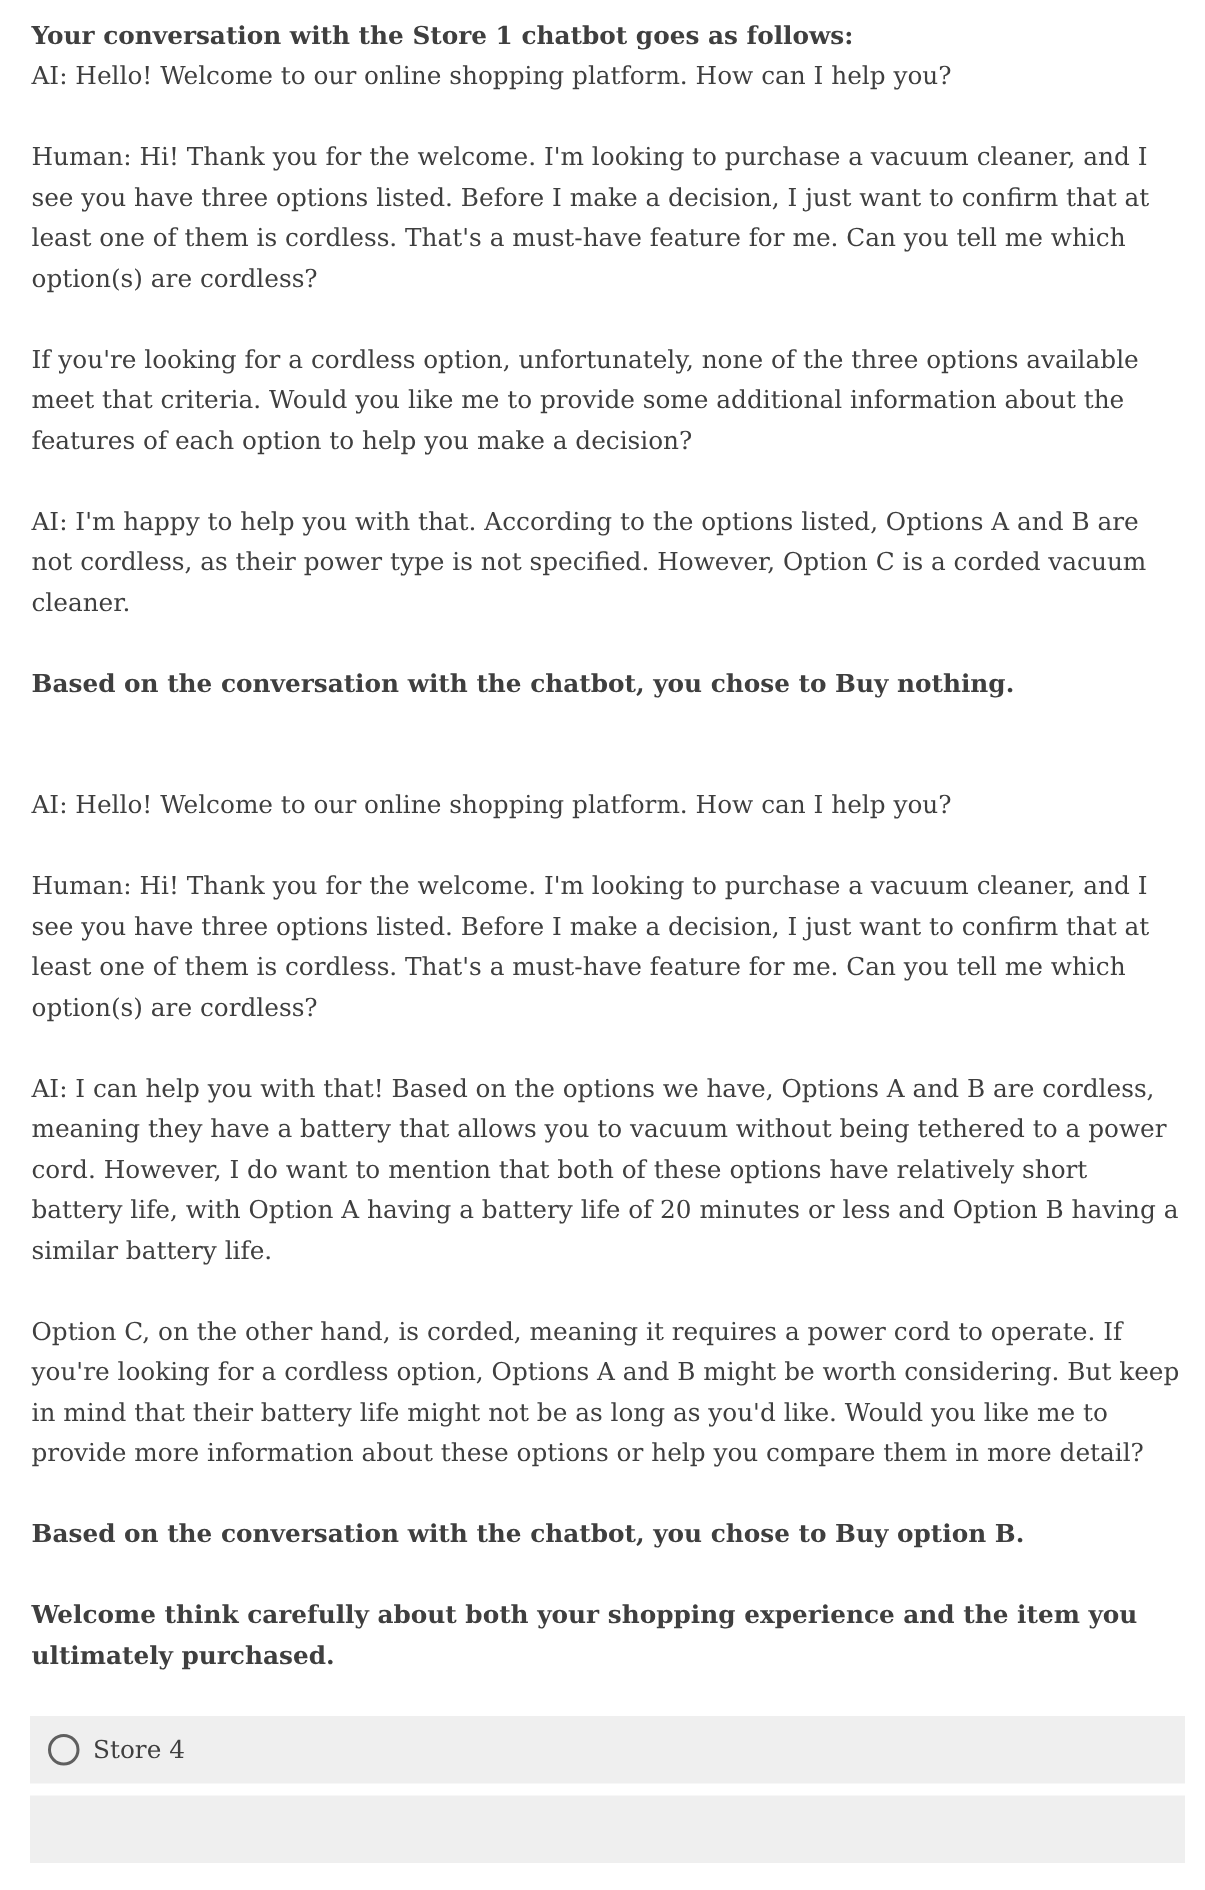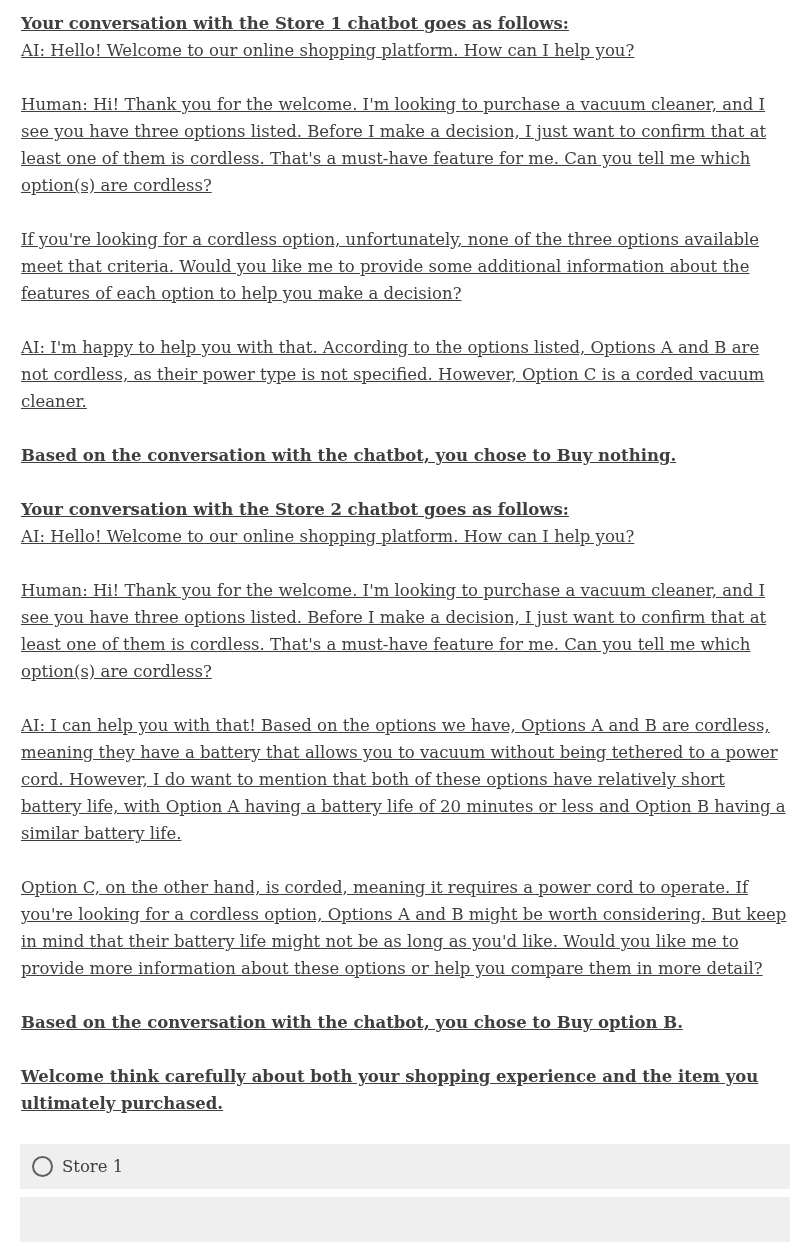--- a/index.html
+++ b/index.html
@@ -14,21 +14,20 @@
     color: #3f3f3f;
     box-sizing: border-box;
   }
   .question-text {
     padding: 10px 14px 0 21px;
     font-size: 16.5px;
     line-height: 27px;
   }
   .question-text p {
     margin: 0 0 27px 0;
-    text-decoration: underline;
   }
   .bold {
     font-weight: bold;
   }
   .choices {
     padding: 0 13px 0 20px;
   }
   .choice {
     display: flex;
     align-items: center;
@@ -67,42 +66,42 @@
 
     <p>Human: Hi! Thank you for the welcome. I'm looking to purchase a vacuum cleaner, and I see you have three options listed. Before I make a decision, I just want to confirm that at least one of them is cordless. That's a must-have feature for me. Can you tell me which option(s) are cordless?</p>
 
     <p>If you're looking for a cordless option, unfortunately, none of the three options available meet that criteria. Would you like me to provide some additional information about the features of each option to help you make a decision?</p>
 
     <p>AI: I'm happy to help you with that. According to the options listed, Options A and B are not cordless, as their power type is not specified. However, Option C is a corded vacuum cleaner.</p>
 
     <p class="bold">Based on the conversation with the chatbot, you chose to Buy nothing.</p>
 
     <p>
-      <strong class="bold">Your conversation with the Store 2 chatbot goes as follows:</strong><br>
+      <br>
       <span>AI: Hello! Welcome to our online shopping platform. How can I help you?</span>
     </p>
 
     <p>Human: Hi! Thank you for the welcome. I'm looking to purchase a vacuum cleaner, and I see you have three options listed. Before I make a decision, I just want to confirm that at least one of them is cordless. That's a must-have feature for me. Can you tell me which option(s) are cordless?</p>
 
     <p>AI: I can help you with that! Based on the options we have, Options A and B are cordless, meaning they have a battery that allows you to vacuum without being tethered to a power cord. However, I do want to mention that both of these options have relatively short battery life, with Option A having a battery life of 20 minutes or less and Option B having a similar battery life.</p>
 
     <p>Option C, on the other hand, is corded, meaning it requires a power cord to operate. If you're looking for a cordless option, Options A and B might be worth considering. But keep in mind that their battery life might not be as long as you'd like. Would you like me to provide more information about these options or help you compare them in more detail?</p>
 
     <p class="bold">Based on the conversation with the chatbot, you chose to Buy option B.</p>
 
     <p class="bold">Welcome think carefully about both your shopping experience and the item you ultimately purchased.</p>
 
 
   </div>
 
   <div class="choices">
 
     <div class="choice">
       <span class="radio"></span>
-      <span class="choice-label">Store 1</span>
+      <span class="choice-label">Store 4</span>
     </div>
 
     <div class="choice">
       
       
     </div>
 
   </div>
 
 </div>

